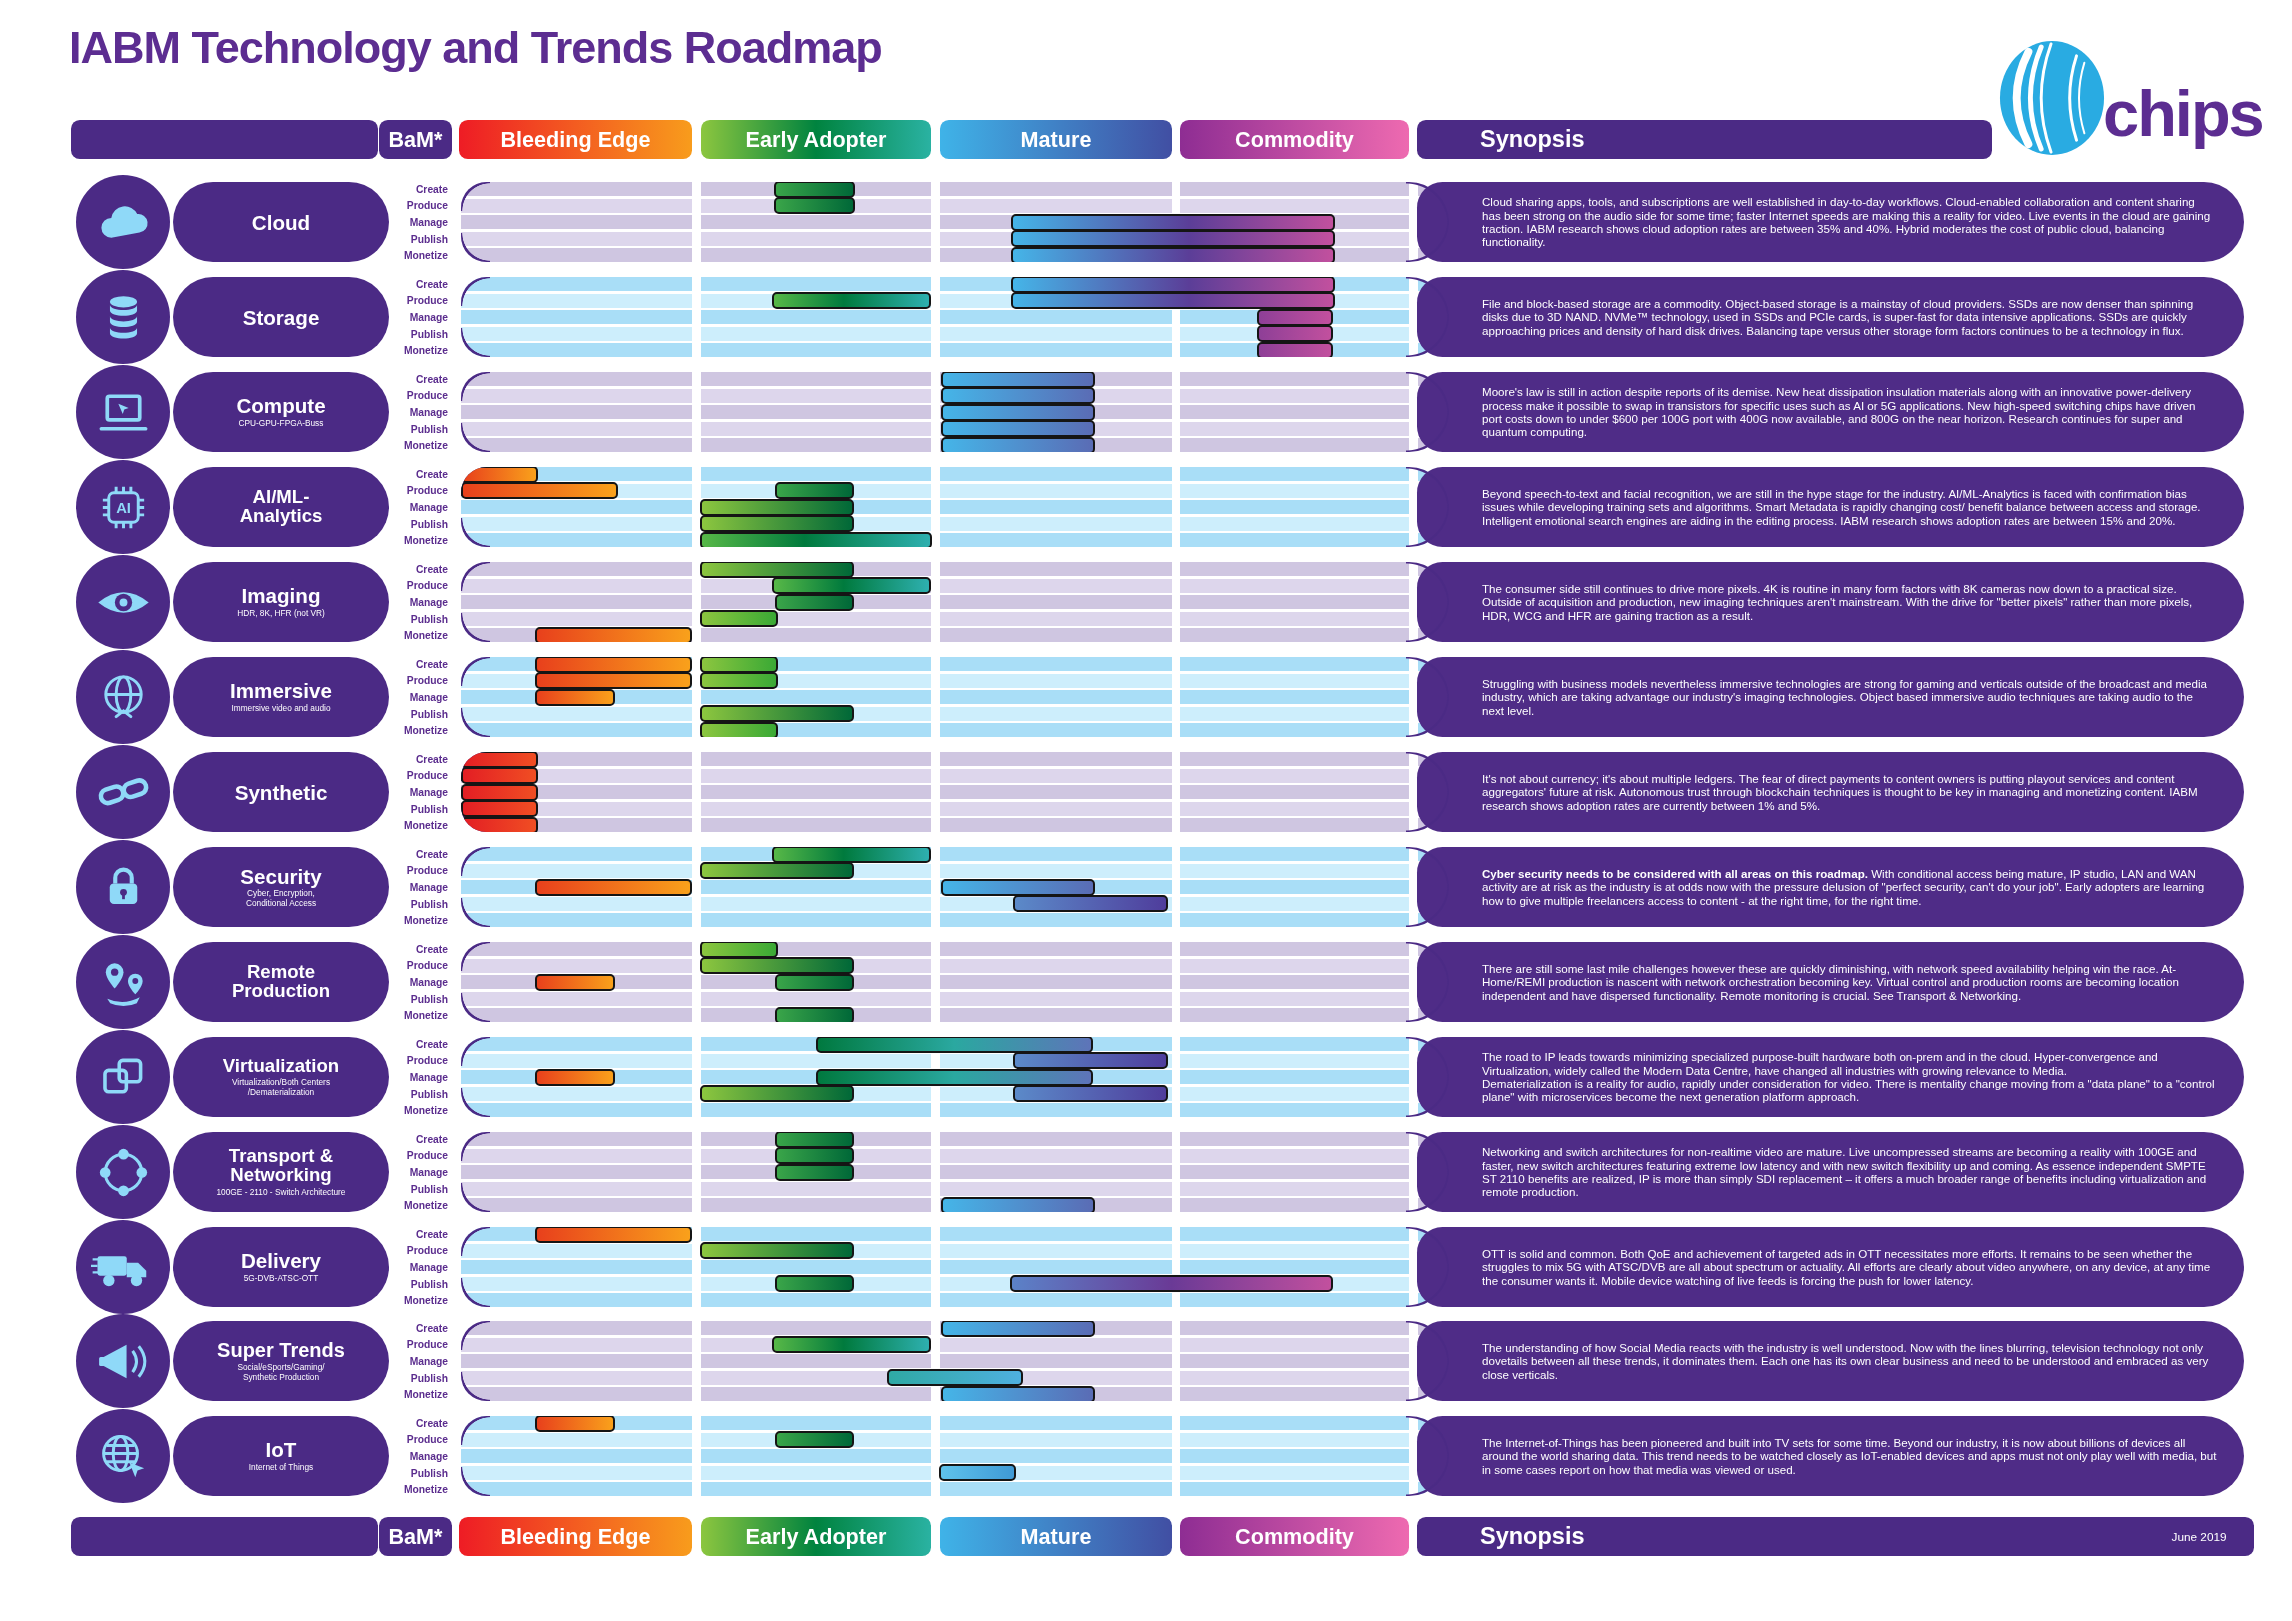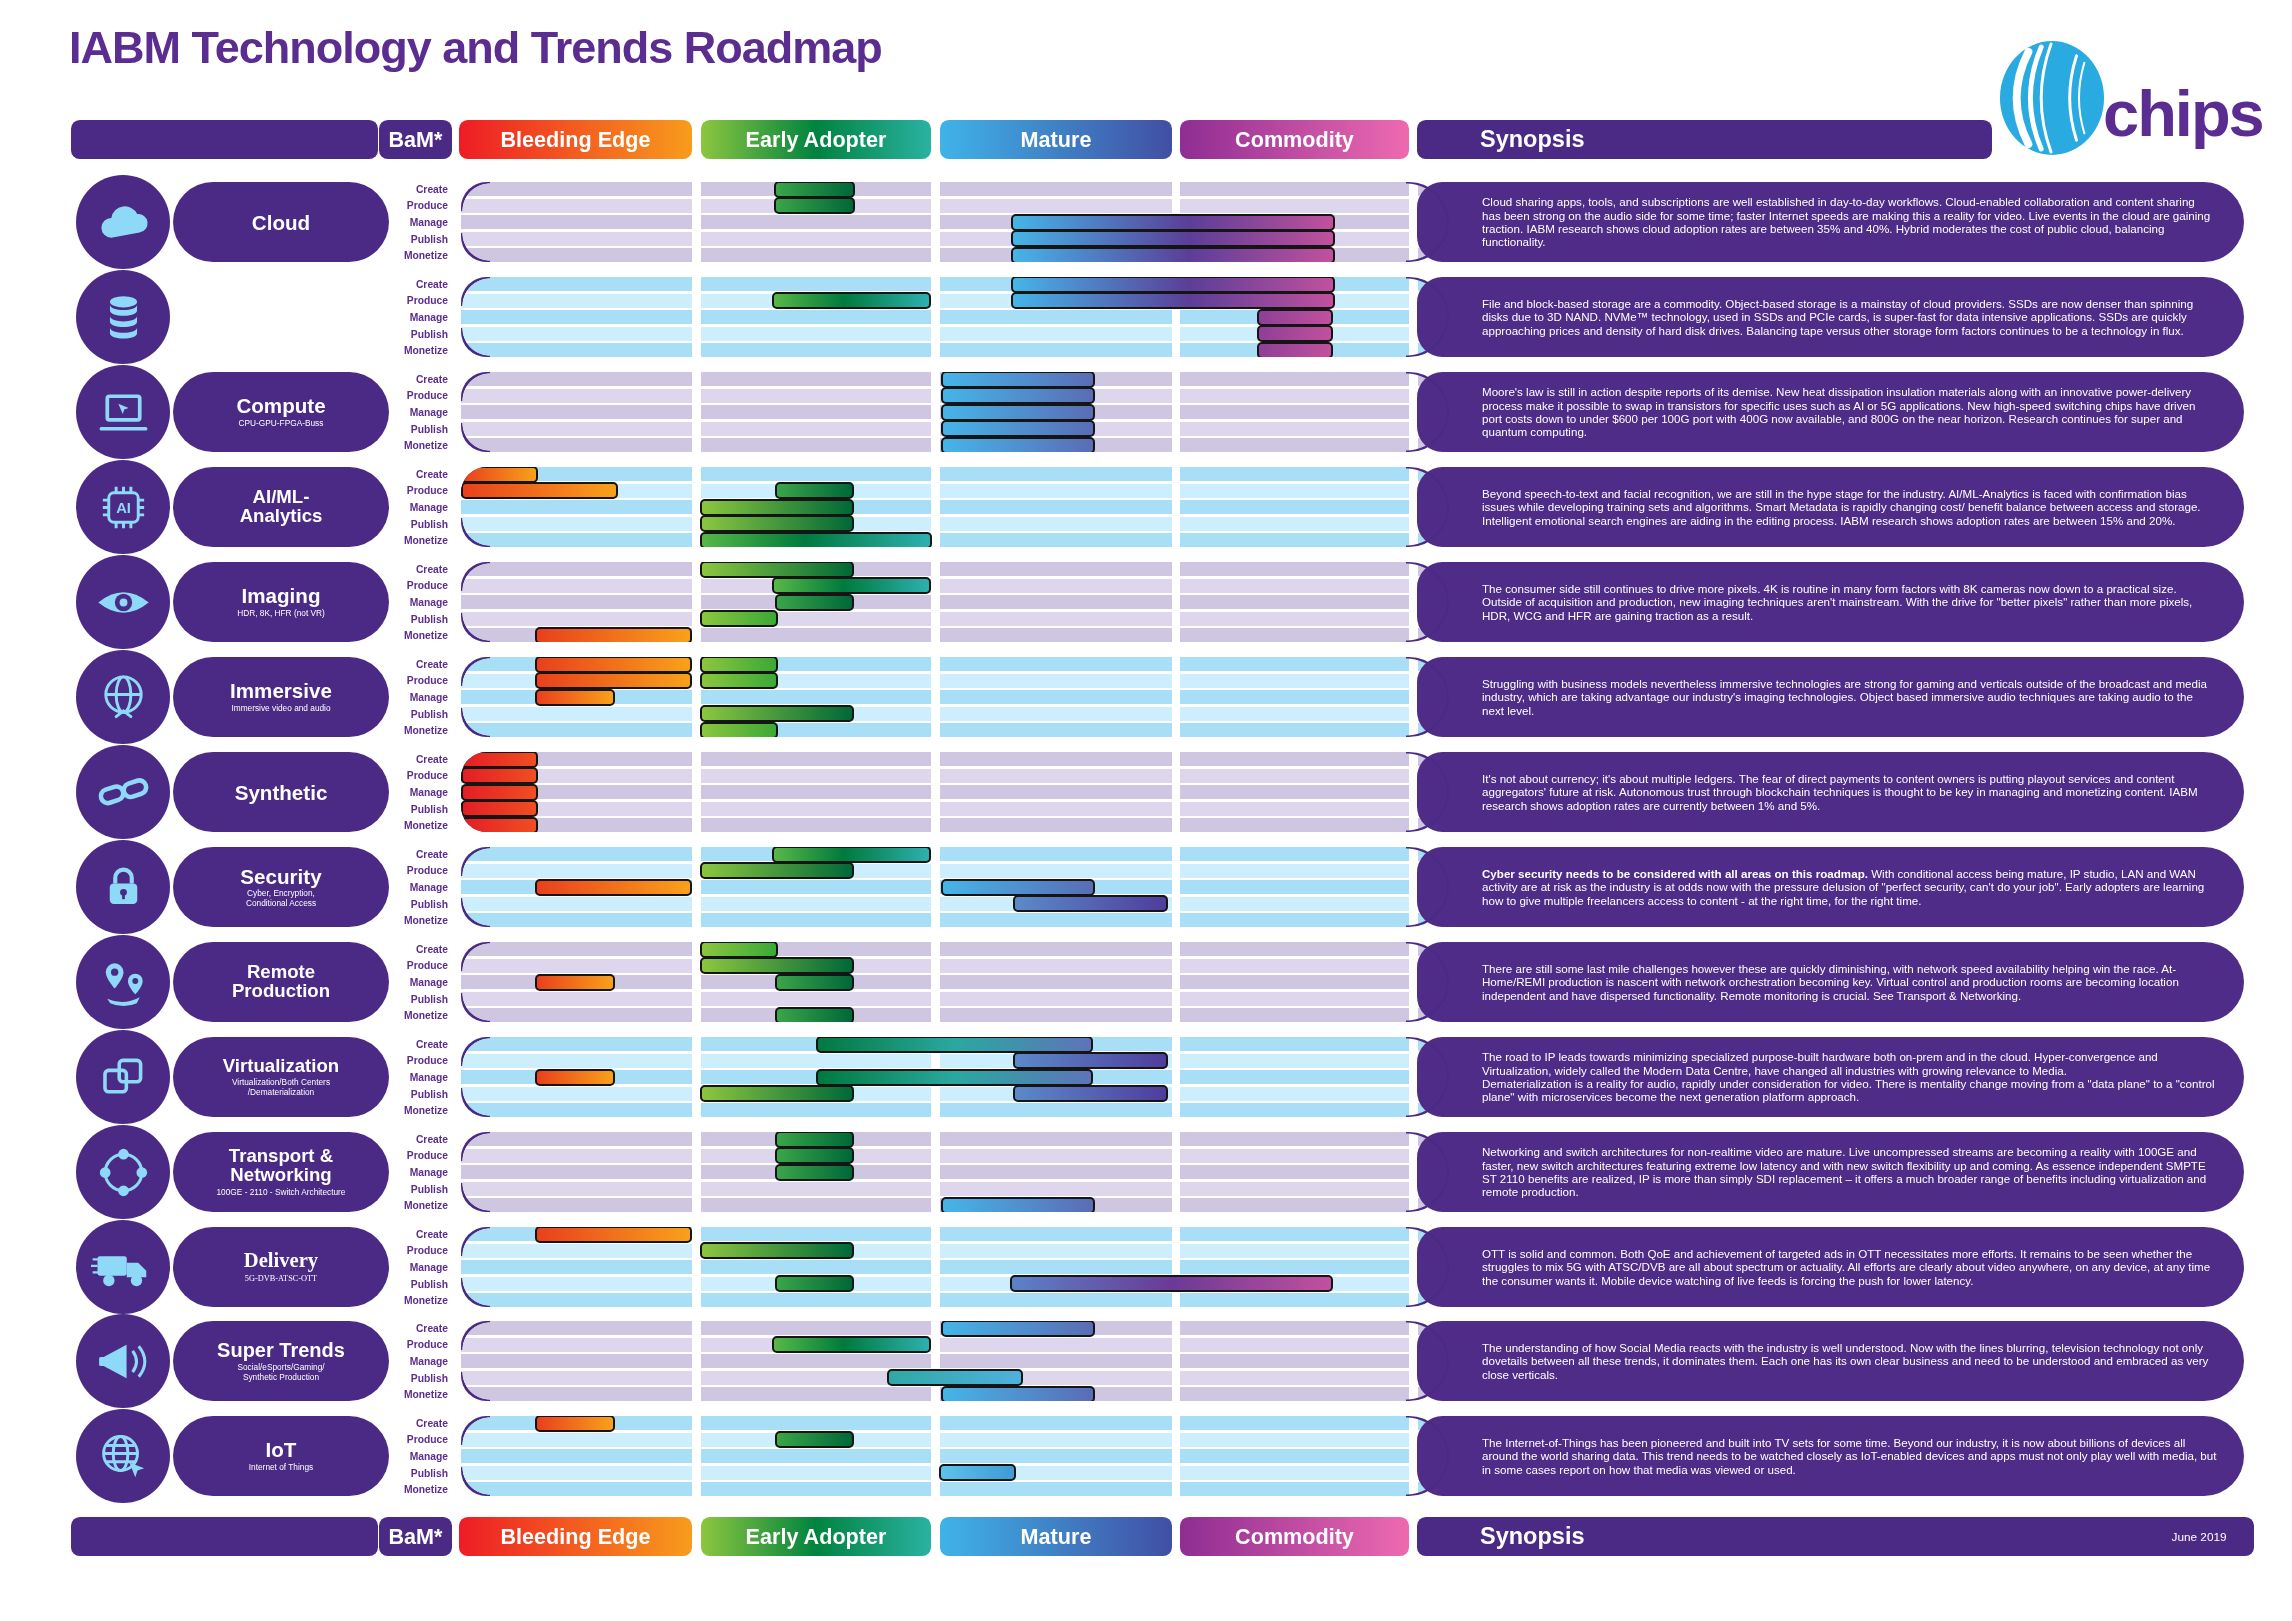--- a/index.html
+++ b/index.html
@@ -140,20 +140,23 @@
         <div class="icon-circle" style="background: rgb(75, 42, 133);">
           <svg width="57" height="57" viewBox="0 0 80 80">
             <g fill="#8fd9f8">
               <ellipse cx="40" cy="18" rx="19" ry="8"></ellipse>
               <path d="M21 22c0 10 38 10 38 0v8c0 10-38 10-38 0z"></path>
               <path d="M21 38c0 10 38 10 38 0v8c0 10-38 10-38 0z"></path>
               <path d="M21 54c0 10 38 10 38 0v8c0 10-38 10-38 0z"></path>
             </g>
           </svg>
         </div>
+        <div class="pill" style="background: rgb(75, 42, 133);">
+          <div class="nm">Storage</div>
+        </div>
         <div class="lbls">
           <div class="lbl" style="top: 0px; color: rgb(91, 45, 142);">Create</div>
           <div class="lbl" style="top: 16.5px; color: rgb(91, 45, 142);">Produce</div>
           <div class="lbl" style="top: 33px; color: rgb(91, 45, 142);">Manage</div>
           <div class="lbl" style="top: 50px; color: rgb(91, 45, 142);">Publish</div>
           <div class="lbl" style="top: 66px; color: rgb(91, 45, 142);">Monetize</div>
         </div>
         <div class="grid" style="background: rgb(255, 255, 255);">
           <div class="cell" style="left: 0px; top: 0px; width: 231px; background: rgb(169, 222, 247);"></div>
           <div class="cell" style="left: 240px; top: 0px; width: 230px; background: rgb(169, 222, 247);"></div>
@@ -757,21 +760,21 @@
           <svg width="65" height="65" viewBox="0 0 80 80">
             <g fill="#8fd9f8">
               <rect x="8" y="26" width="36" height="24" rx="3"></rect>
               <path d="M44 34h14l10 10v8H44z"></path>
               <circle cx="22" cy="56" r="7"></circle>
               <circle cx="56" cy="56" r="7"></circle>
               <path d="M2 30h8M0 38h8M2 46h8" stroke="#8fd9f8" stroke-width="3"></path>
             </g>
           </svg>
         </div>
-        <div class="pill" style="background: rgb(75, 42, 133); font-family: Liberation Serif, serif;">
+        <div class="pill" style="background: rgb(75, 42, 133);">
           <div class="nm">Delivery</div>
           <div class="sub">5G-DVB-ATSC-OTT</div>
         </div>
         <div class="lbls">
           <div class="lbl" style="top: 0px; color: rgb(91, 45, 142);">Create</div>
           <div class="lbl" style="top: 16.5px; color: rgb(91, 45, 142);">Produce</div>
           <div class="lbl" style="top: 33px; color: rgb(91, 45, 142);">Manage</div>
           <div class="lbl" style="top: 50px; color: rgb(91, 45, 142);">Publish</div>
           <div class="lbl" style="top: 66px; color: rgb(91, 45, 142);">Monetize</div>
         </div>

